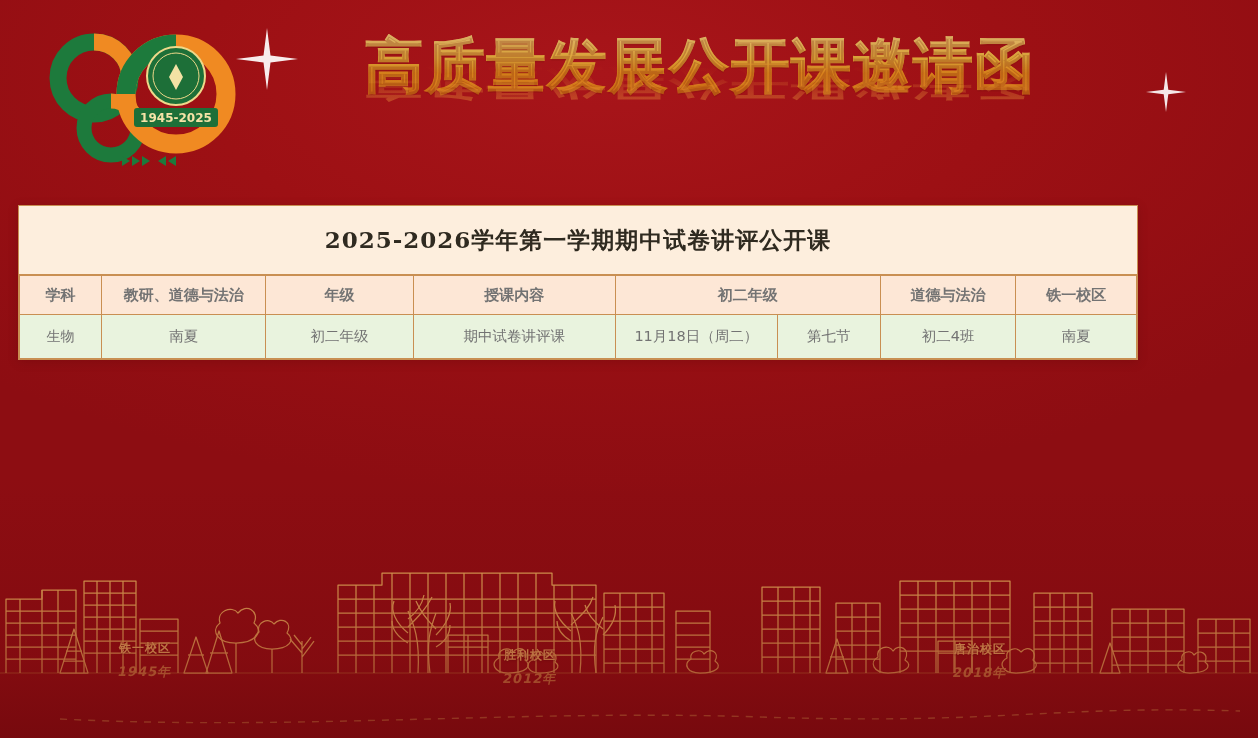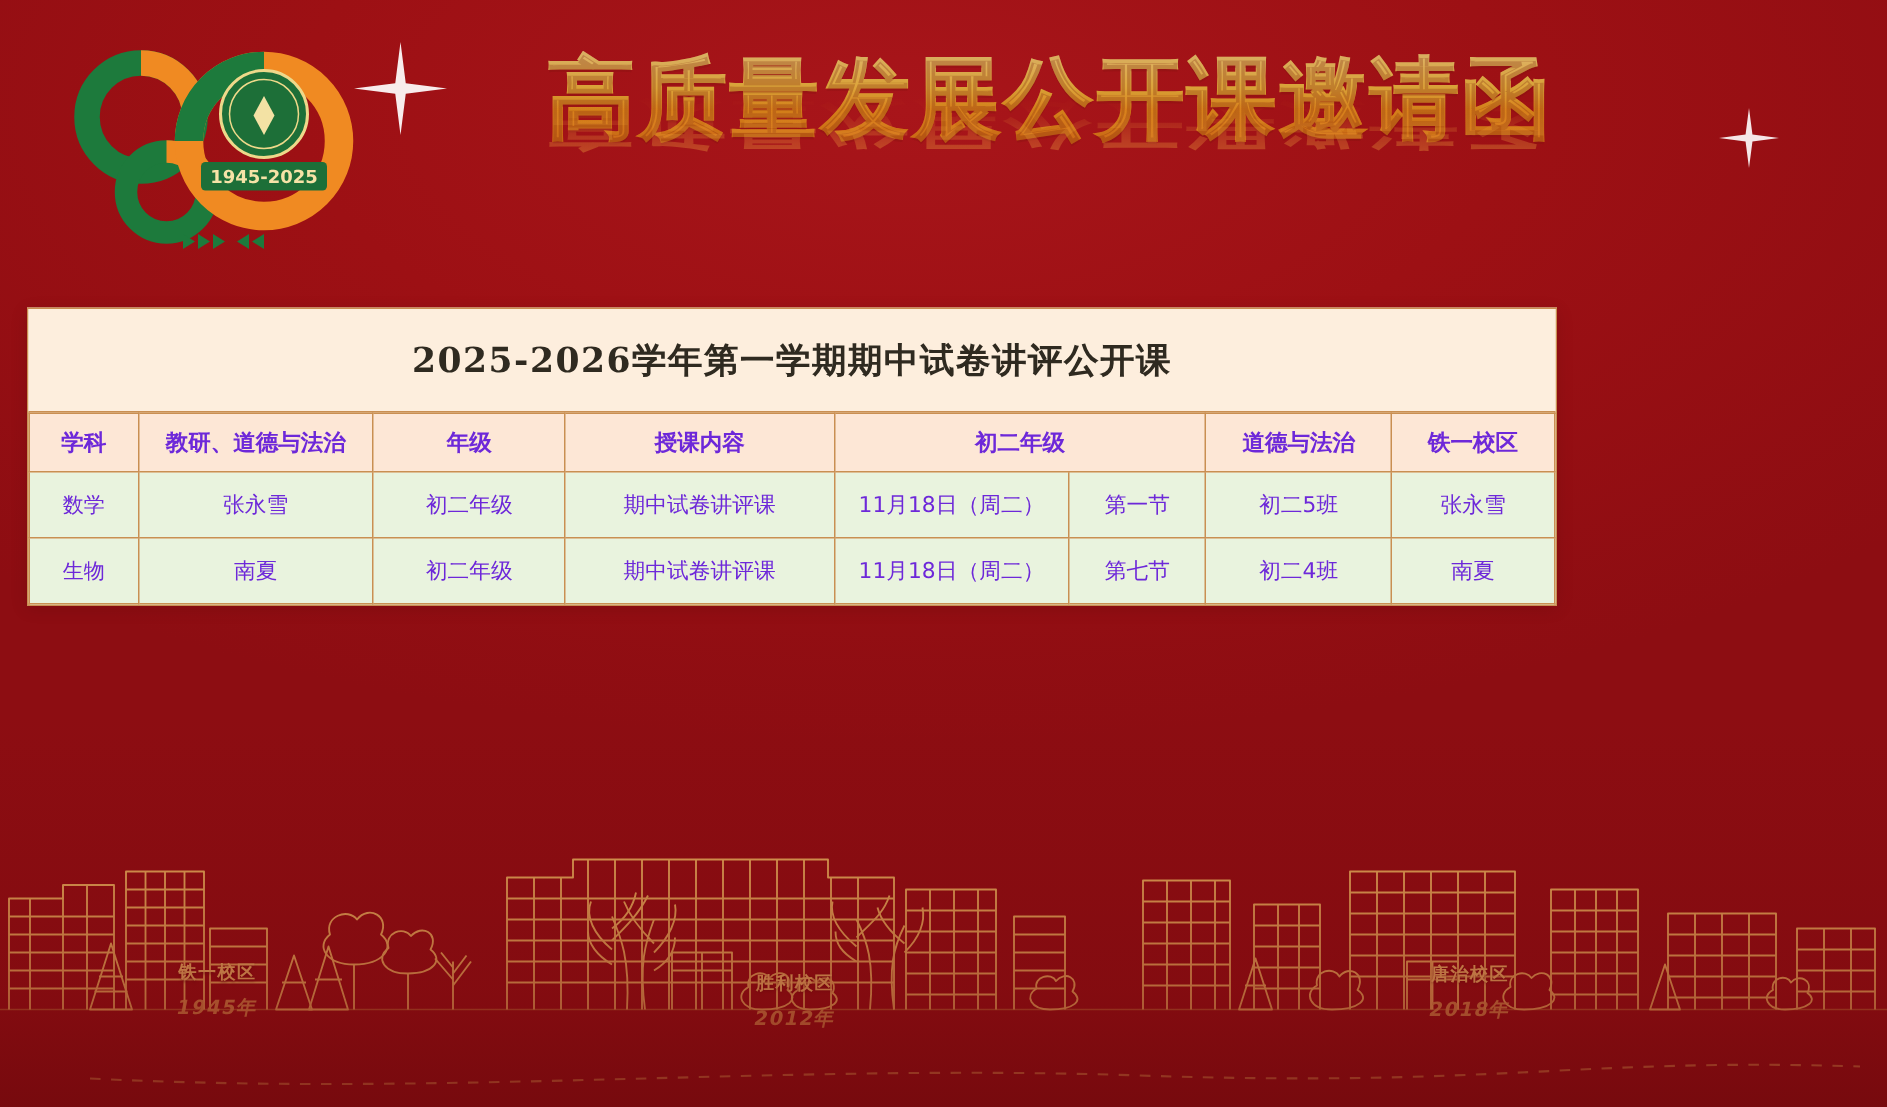--- a/index.html
+++ b/index.html
@@ -78,42 +78,42 @@
     color: transparent;
     margin-top: 4px;
     opacity: .75;
   }
 
   
   .table-card {
     position: absolute;
     left: 18px;
     top: 205px;
-    width: 1020px;
+    width: 1120px;
     border: 1px solid #c98f52;
     background: #fdeedd;
     box-shadow: 0 2px 10px rgba(60,0,0,0.18);
   }
   table { width: 100%; border-collapse: collapse; }
   caption {
     caption-side: top;
     background: #fdeedd;
     color: #2f2a20;
     font-family: "DejaVu Serif", serif;
     font-size: 23px;
     font-weight: bold;
     letter-spacing: 1px;
     padding: 19px 0 18px;
     border-bottom: 1px solid #c98f52;
   }
   th, td {
     border: 1px solid #c98f52;
     text-align: center;
     font-size: 14.5px;
-    color: #6d28d9;
+    color: #737373;
     height: 44px;
     padding: 2px 8px;
     font-family: "DejaVu Sans", sans-serif;
     white-space: nowrap;
   }
   thead th {
     background: #fde7d6;
     font-weight: bold;
     font-size: 15px;
     height: 39px;
@@ -241,30 +241,20 @@
           <th>教研、道德与法治</th>
           <th>年级</th>
           <th>授课内容</th>
           <th colspan="2">初二年级</th>
           <th>道德与法治</th>
           <th>铁一校区</th>
         </tr>
       </thead>
       <tbody>
         <tr class="green">
-          <td>数学</td>
-          <td>张永雪</td>
-          <td>初二年级</td>
-          <td>期中试卷讲评课</td>
-          <td>11月18日（周二）</td>
-          <td>第一节</td>
-          <td>初二5班</td>
-          <td>张永雪</td>
-        </tr>
-        <tr class="green">
           <td>生物</td>
           <td>南夏</td>
           <td>初二年级</td>
           <td>期中试卷讲评课</td>
           <td>11月18日（周二）</td>
           <td>第七节</td>
           <td>初二4班</td>
           <td>南夏</td>
         </tr>
       </tbody>

